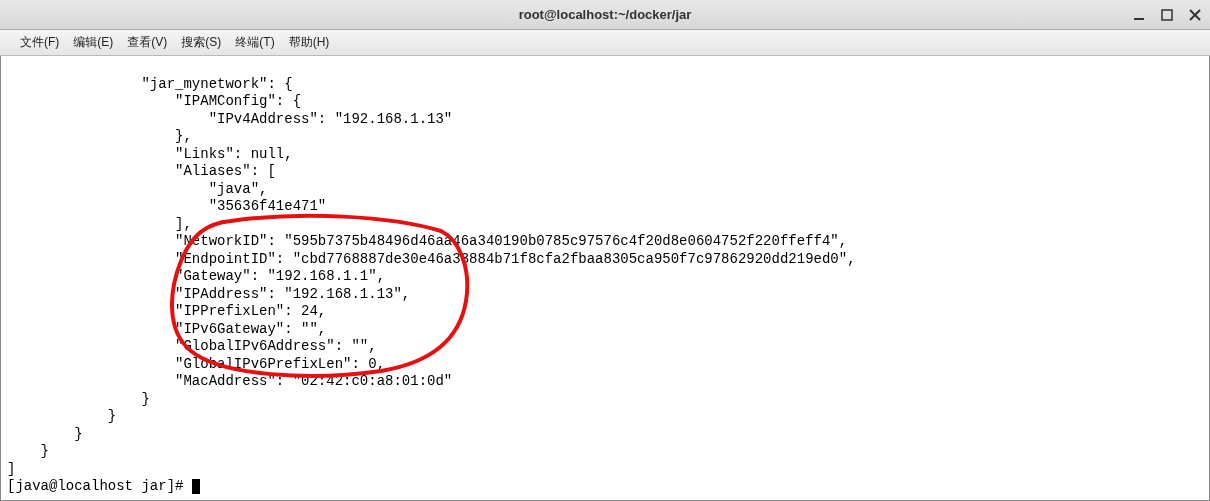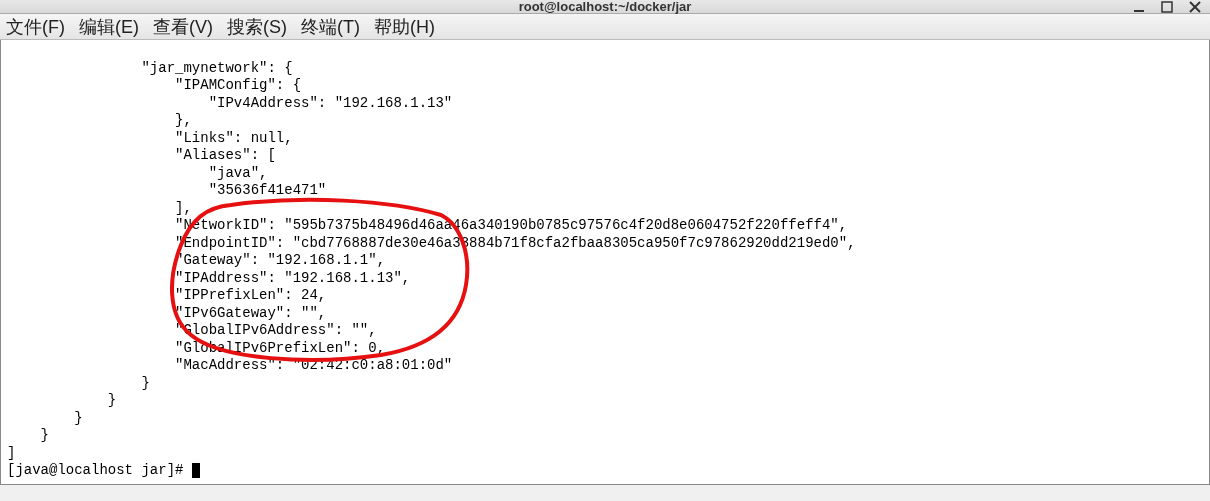--- a/index.html
+++ b/index.html
@@ -10,21 +10,21 @@
     body {
       font-family: sans-serif;
       font-size: 13px;
       background: #f0f0f0;
       width: 1210px;
       height: 501px;
       overflow: hidden;
     }
     .titlebar {
       background: linear-gradient(to bottom, #e8e8e8, #d8d8d8);
-      height: 14px;
+      height: 30px;
       display: flex;
       align-items: center;
       border-bottom: 1px solid #aaa;
       position: relative;
     }
     .title {
       position: absolute;
       left: 50%;
       transform: translateX(-50%);
       font-weight: bold;
@@ -47,24 +47,24 @@
       cursor: pointer;
       color: #333;
       font-size: 13px;
       font-weight: bold;
     }
     .menubar {
       background: linear-gradient(to bottom, #f5f5f5, #e5e5e5);
       height: 26px;
       display: flex;
       align-items: center;
-      padding: 0 6px;
+      padding: 0 20px;
       gap: 14px;
       border-bottom: 1px solid #bbb;
-      font-size: 18px;
+      font-size: 12px;
       color: #222;
     }
     .menu-item {
       cursor: pointer;
     }
     .terminal-area {
       background: #fff;
       height: calc(501px - 56px);
       overflow: hidden;
       position: relative;

